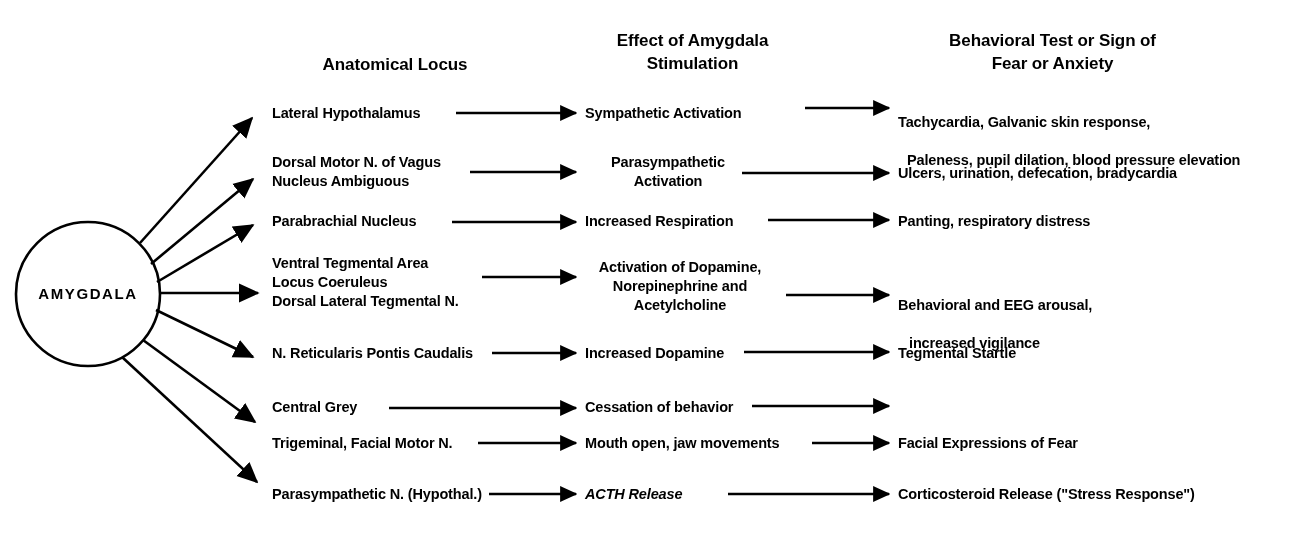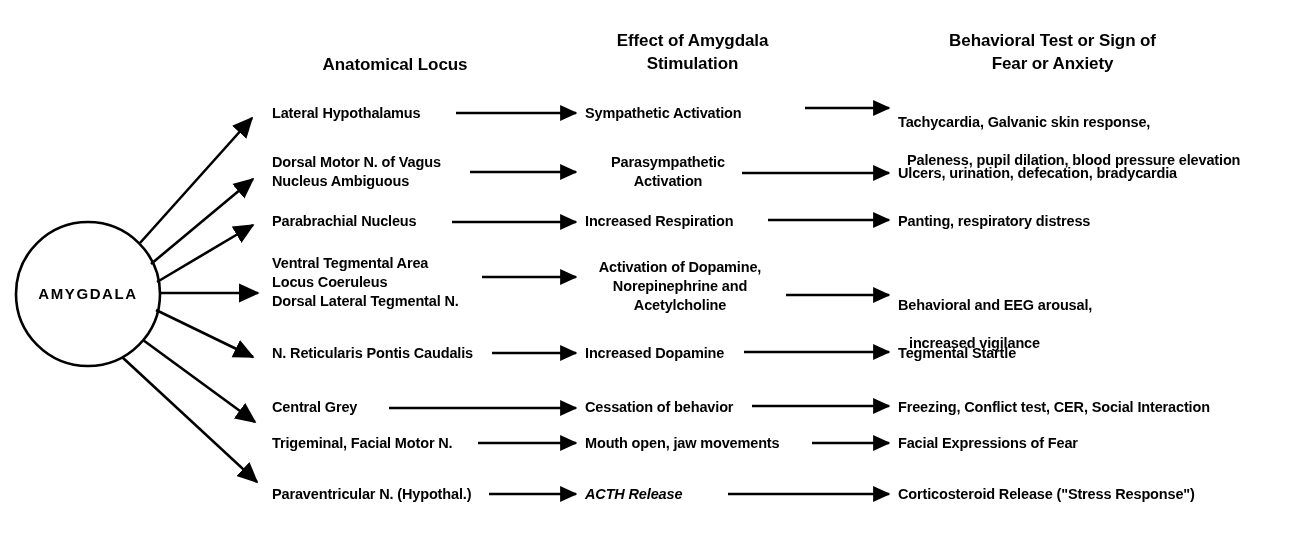--- a/index.html
+++ b/index.html
@@ -140,23 +140,22 @@
     <span>Behavioral and EEG arousal,</span><br>
     <span style="padding-left:11px;display:inline-block;">increased vigilance</span>
   </div>
 
   <div class="node-text col1" style="top:344px;">N. Reticularis Pontis Caudalis</div>
   <div class="node-text col2 left-align" style="top:344px;">Increased Dopamine</div>
   <div class="node-text col3" style="top:344px;">Tegmental Startle</div>
 
   <div class="node-text col1" style="top:398px;">Central Grey</div>
   <div class="node-text col2 left-align" style="top:398px;">Cessation of behavior</div>
-  <div class="node-text col3" style="top:398px;">Freezing, Conflict test, CER, Social Interaction</div>
 
   <div class="node-text col1" style="top:434px;">Trigeminal, Facial Motor N.</div>
   <div class="node-text col2 left-align" style="top:434px;">Mouth open, jaw movements</div>
   <div class="node-text col3" style="top:434px;">Facial Expressions of Fear</div>
 
-  <div class="node-text col1" style="top:485px;">Paraventricular N. (Hypothal.)</div>
+  <div class="node-text col1" style="top:485px;">Parasympathetic N. (Hypothal.)</div>
   <div class="node-text col2 left-align" style="top:485px;font-style:italic;">ACTH Release</div>
   <div class="node-text col3" style="top:485px;">Corticosteroid Release ("Stress Response")</div>
 
 </div>
 
 </body></html>

